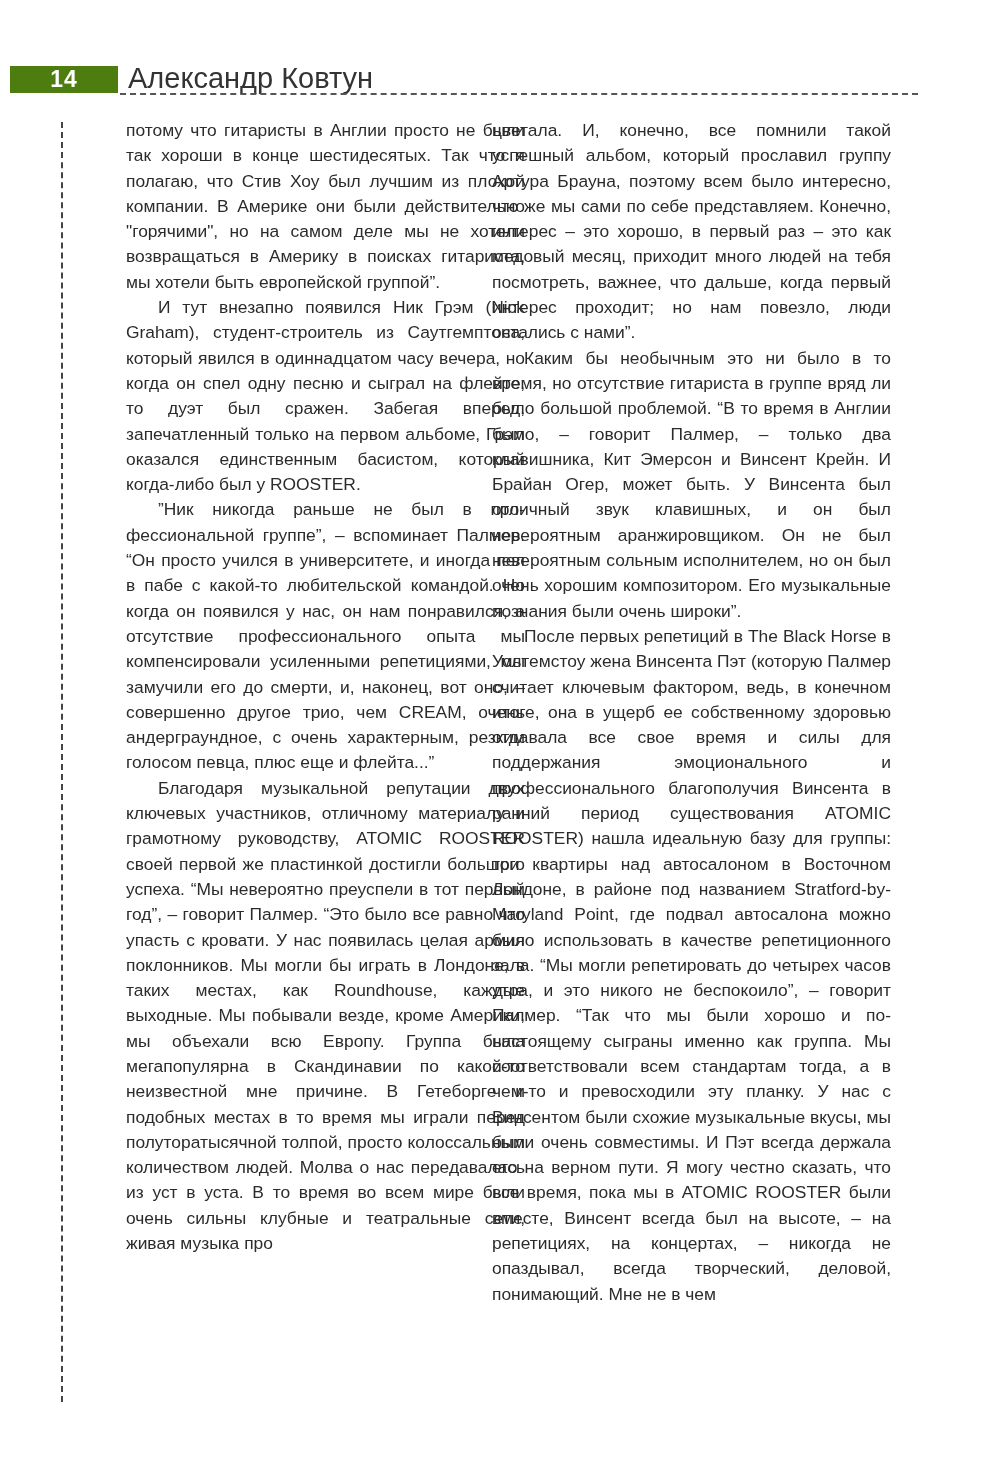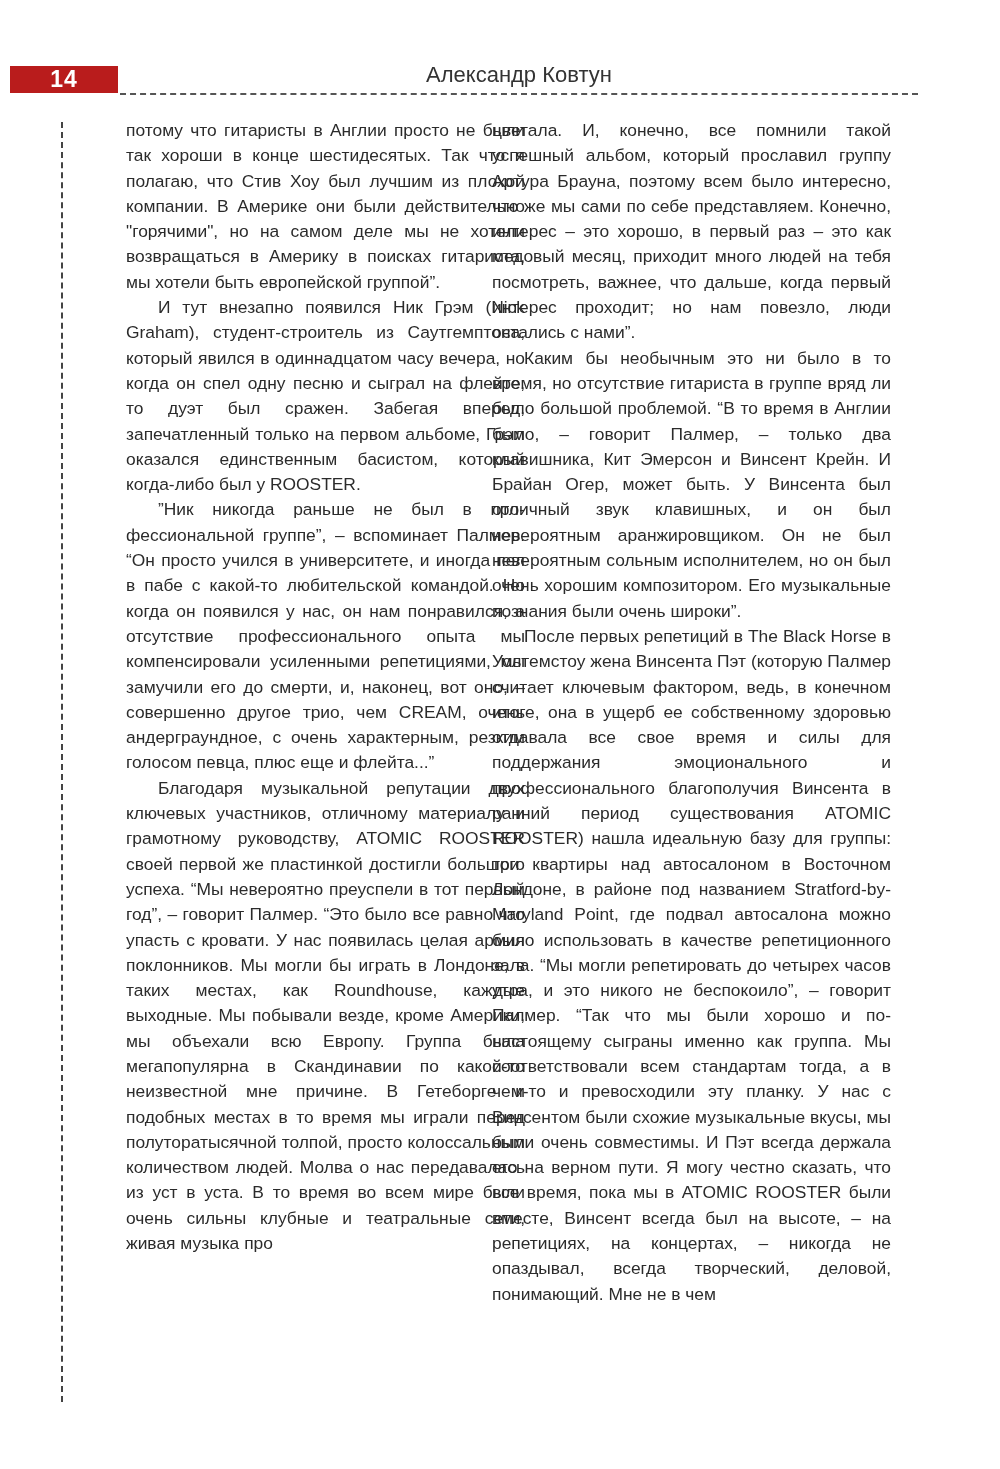--- a/index.html
+++ b/index.html
@@ -1,24 +1,24 @@
 <!DOCTYPE html>
 <html><head>
 <meta charset="utf-8">
 <style>
   html, body { margin: 0; padding: 0; background: #ffffff; }
   body { width: 1000px; height: 1469px; position: relative; overflow: hidden;
          font-family: "DejaVu Sans", "Liberation Sans", sans-serif; color: #2a2a2a; }
   .page-num-box { position: absolute; left: 10px; top: 66px; width: 108px; height: 27px;
-         background: #b91c1c; }
+         background: #4d7c0f; }
   .page-num { position: absolute; left: 0; width: 108px; top: 0; height: 27px; line-height: 27px;
          text-align: center; color: #ffffff; font-weight: bold; font-size: 23px;
          font-family: "Liberation Sans", sans-serif; letter-spacing: 1px; }
-  .running-title { position: absolute; left: 120px; width: 798px; top: 62px; text-align: center;
-         font-size: 22px; color: #333; font-family: "Liberation Sans", sans-serif; }
+  .running-title { position: absolute; left: 128px; width: 798px; top: 62px; 
+         font-size: 29px; color: #333; font-family: "Liberation Sans", sans-serif; }
   .header-rule { position: absolute; left: 120px; width: 798px; top: 93px; height: 0;
          border-top: 2px dashed #555; }
   .side-rule { position: absolute; left: 61px; top: 122px; height: 1280px; width: 0;
          border-left: 2px dashed #444; }
   .col { position: absolute; top: 118px; width: 399px; font-size: 17.4px; line-height: 25.3px;
          color: #2b2b2b; font-family: "Liberation Sans", sans-serif; }
   .col-left { left: 108px; margin-left: 18px; }
   .col-right { left: 492px; }
   .col p { margin: 0; text-align: justify; text-indent: 32px; hyphens: manual; }
   .col p.cont { text-indent: 0; }

